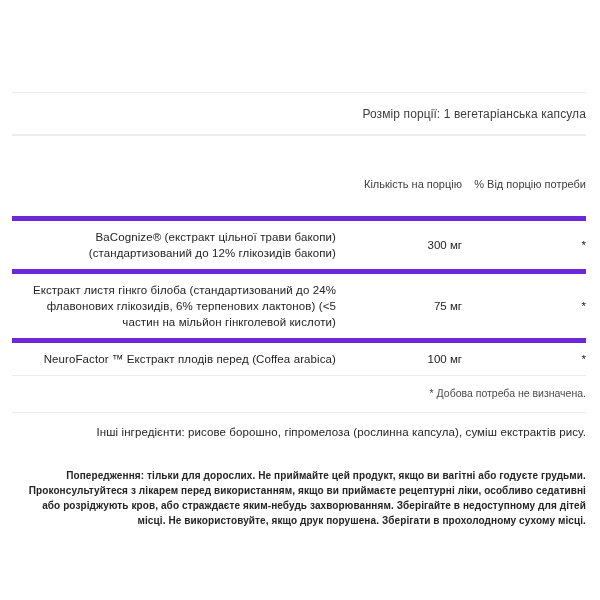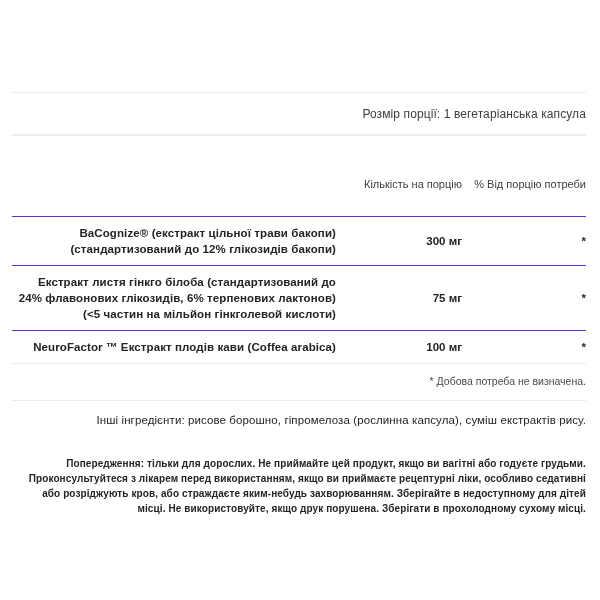--- a/index.html
+++ b/index.html
@@ -35,24 +35,24 @@
     grid-template-columns: 1fr 114px 124px;
   }
   .table-head {
     margin-top: 42px;
     padding-bottom: 26px;
     font-size: 11px;
     color: #3d3d3d;
   }
   .t-row {
     align-items: center;
-    border-top: 1px solid #6d28d9;
+    border-top: 5px solid #6d28d9;
     padding: 8px 0;
     font-size: 11.5px;
-    font-weight: bold;
+    font-weight: normal;
     color: #242424;
   }
   .t-row .name {
     line-height: 16px;
     padding-right: 12px;
     letter-spacing: 0.1px;
   }
   .t-row .amount, .t-row .dv {
     font-size: 11.5px;
   }
@@ -104,21 +104,21 @@
     <div class="dv">*</div>
   </div>
 
   <div class="grid t-row">
     <div class="name">Екстракт листя гінкго білоба (стандартизований до 24% флавонових глікозидів, 6% терпенових лактонов) (&lt;5 частин на мільйон гінкголевой кислоти)</div>
     <div class="amount">75 мг</div>
     <div class="dv">*</div>
   </div>
 
   <div class="grid t-row">
-    <div class="name">NeuroFactor ™ Екстракт плодів кави (Coffea arabica)</div>
+    <div class="name">NeuroFactor ™ Екстракт плодів перед (Coffea arabica)</div>
     <div class="amount">100 мг</div>
     <div class="dv">*</div>
   </div>
 
   <div class="table-bottom"></div>
 
   <div class="footnote">* Добова потреба не визначена.</div>
   <hr class="hairline">
 
   <div class="other-ingredients">Інші інгредієнти: рисове борошно, гіпромелоза (рослинна капсула), суміш екстрактів рису.</div>

